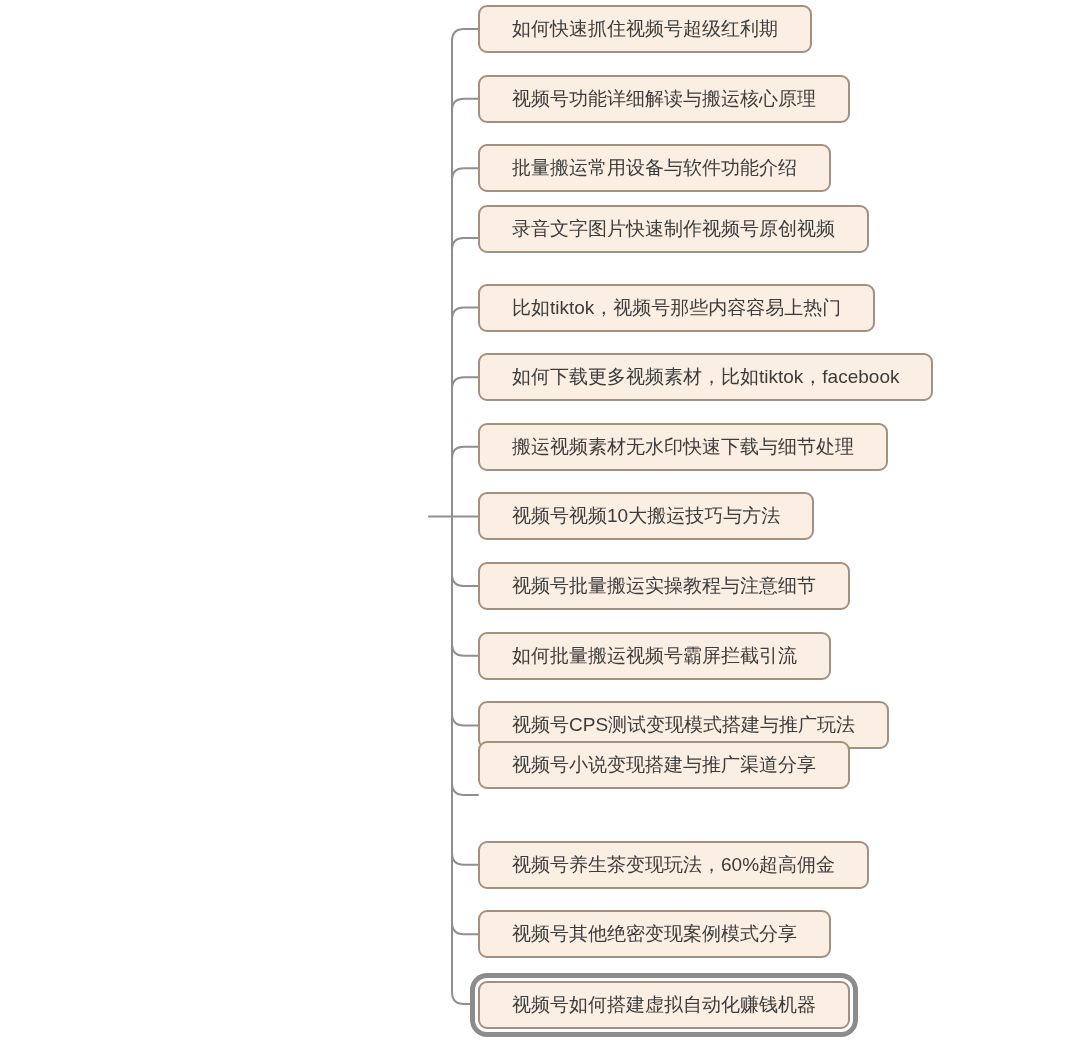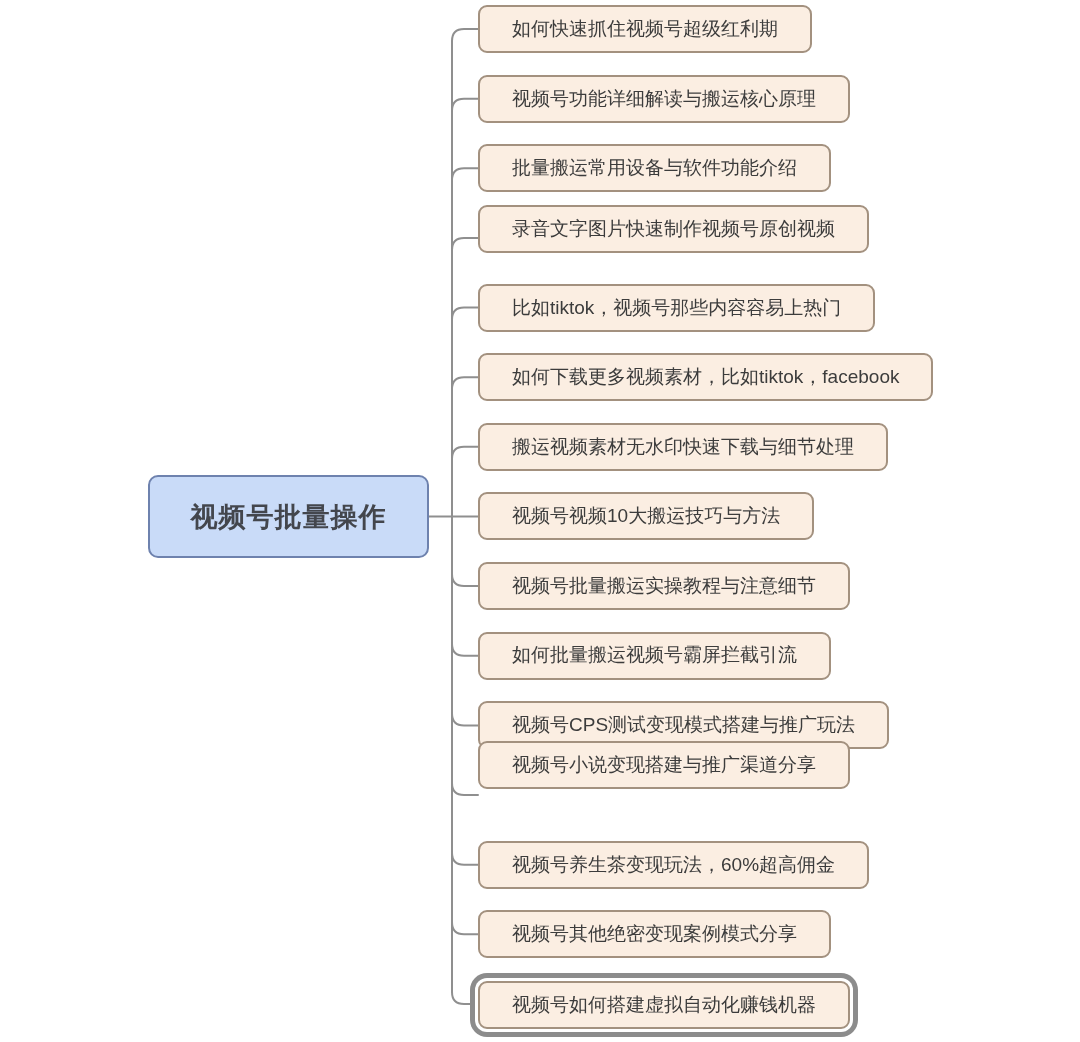--- a/index.html
+++ b/index.html
@@ -84,31 +84,30 @@
       <path d="M 452 458.84000000000003 Q 452 446.84000000000003 464 446.84000000000003 H 478"></path>
       <path d="M 452 516.48 H 478"></path>
       <path d="M 452 574.12 Q 452 586.12 464 586.12 H 478"></path>
       <path d="M 452 643.76 Q 452 655.76 464 655.76 H 478"></path>
       <path d="M 452 713.4 Q 452 725.4 464 725.4 H 478"></path>
       <path d="M 452 783.04 Q 452 795.04 464 795.04 H 478"></path>
       <path d="M 452 852.6800000000001 Q 452 864.6800000000001 464 864.6800000000001 H 478"></path>
       <path d="M 452 922.32 Q 452 934.32 464 934.32 H 478"></path>
       <path d="M 452 991.96 Q 452 1003.96 464 1003.96 H 478"></path>
     </svg>
-  <div id="root-node">视频号批量操作</div>
   <div id="topics">
       <div class="topic" style="top: 5px;">如何快速抓住视频号超级红利期</div>
       <div class="topic" style="top: 74.64px;">视频号功能详细解读与搬运核心原理</div>
       <div class="topic" style="top: 144.28px;">批量搬运常用设备与软件功能介绍</div>
       <div class="topic" style="top: 205px;">录音文字图片快速制作视频号原创视频</div>
       <div class="topic" style="top: 283.56px;">比如tiktok，视频号那些内容容易上热门</div>
       <div class="topic" style="top: 353.2px;">如何下载更多视频素材，比如tiktok，facebook</div>
       <div class="topic" style="top: 422.84px;">搬运视频素材无水印快速下载与细节处理</div>
       <div class="topic" style="top: 492.48px;">视频号视频10大搬运技巧与方法</div>
       <div class="topic" style="top: 562.12px;">视频号批量搬运实操教程与注意细节</div>
-      <div class="topic" style="top: 631.76px; font-family: Liberation Mono, monospace;">如何批量搬运视频号霸屏拦截引流</div>
+      <div class="topic" style="top: 631.76px;">如何批量搬运视频号霸屏拦截引流</div>
       <div class="topic" style="top: 701.4px;">视频号CPS测试变现模式搭建与推广玩法</div>
       <div class="topic" style="top: 741px;">视频号小说变现搭建与推广渠道分享</div>
       <div class="topic" style="top: 840.68px;">视频号养生茶变现玩法，60%超高佣金</div>
       <div class="topic" style="top: 910.32px;">视频号其他绝密变现案例模式分享</div>
       <div class="topic selected" style="top: 981px;">视频号如何搭建虚拟自动化赚钱机器</div>
     </div>
 </div>
 
 </body></html>

